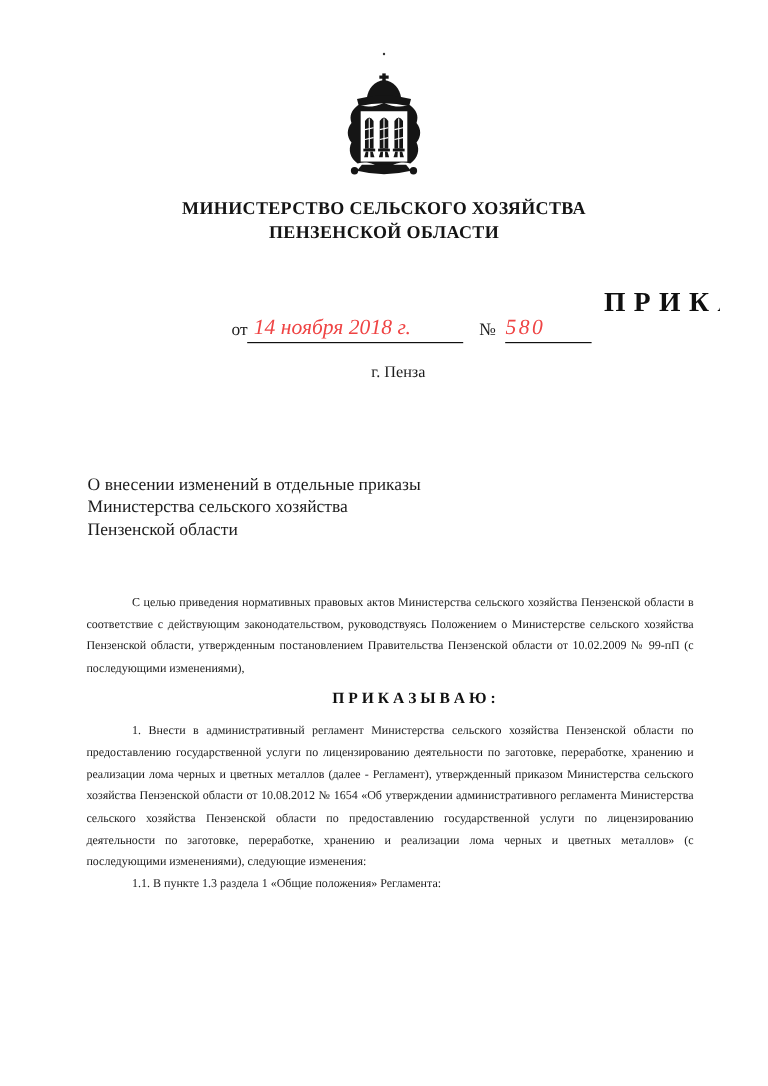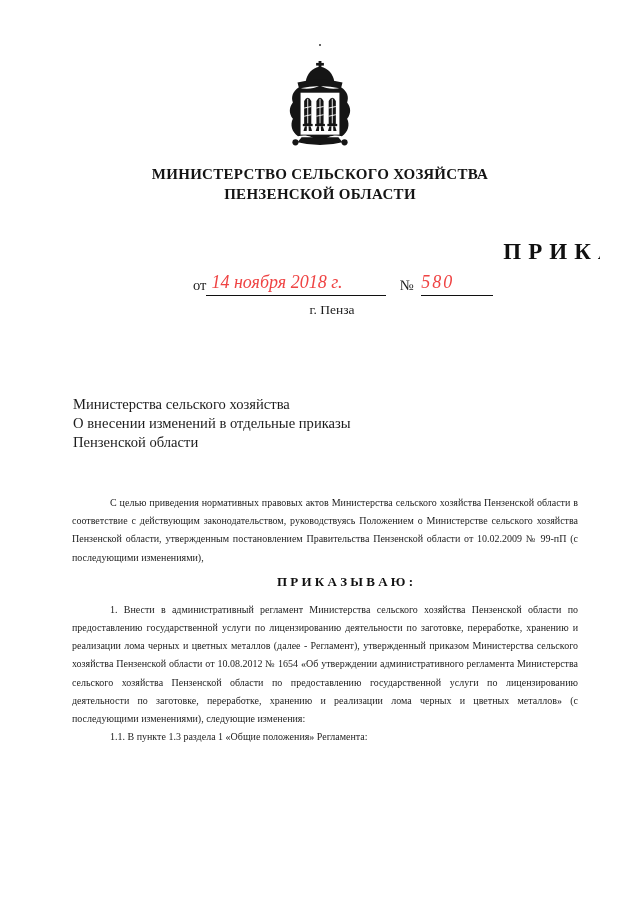--- a/index.html
+++ b/index.html
@@ -52,21 +52,21 @@
     text-align: right;
     font-weight: bold;
     font-size: 23px;
     letter-spacing: 7px;
     text-indent: 7px;
     color: #101010;
   }
   .date-row {
     position: absolute;
     left: 193px;
-    top: 270px;
+    top: 260px;
     display: flex;
     align-items: flex-end;
   }
   .date-row .plain {
     font-size: 14.5px;
     padding-bottom: 2px;
     color: #1c1c1c;
   }
   .hw {
     font-style: italic;
@@ -197,22 +197,22 @@
   <div class="date-row">
     <span class="plain">от</span>
     <span class="hw hw-date">14 ноября 2018 г.</span>
     <span class="plain numsign">№</span>
     <span class="hw hw-num">580</span>
   </div>
 
   <div class="city">г. Пенза</div>
 
   <div class="subject">
+    <div>О внесении изменений в отдельные приказы</div>
     <div>Министерства сельского хозяйства</div>
-    <div>О внесении изменений в отдельные приказы</div>
     <div>Пензенской области</div>
   </div>
 
   <div class="flow">
     <p>С целью приведения нормативных правовых актов Министерства сельского хозяйства Пензенской области в соответствие с действующим законодательством, руководствуясь Положением о Министерстве сельского хозяйства Пензенской области, утвержденным постановлением Правительства Пензенской области от 10.02.2009 № 99-пП (с последующими изменениями),</p>
     <div class="order-word">П Р И К А З Ы В А Ю :</div>
     <p>1. Внести в административный регламент Министерства сельского хозяйства Пензенской области по предоставлению государственной услуги по лицензированию деятельности по заготовке, переработке, хранению и реализации лома черных и цветных металлов (далее - Регламент), утвержденный приказом Министерства сельского хозяйства Пензенской области от 10.08.2012 № 1654 «Об утверждении административного регламента Министерства сельского хозяйства Пензенской области по предоставлению государственной услуги по лицензированию деятельности по заготовке, переработке, хранению и реализации лома черных и цветных металлов» (с последующими изменениями), следующие изменения:</p>
     <p class="sub-item">1.1. В пункте 1.3 раздела 1 «Общие положения» Регламента:</p>
   </div>
 

